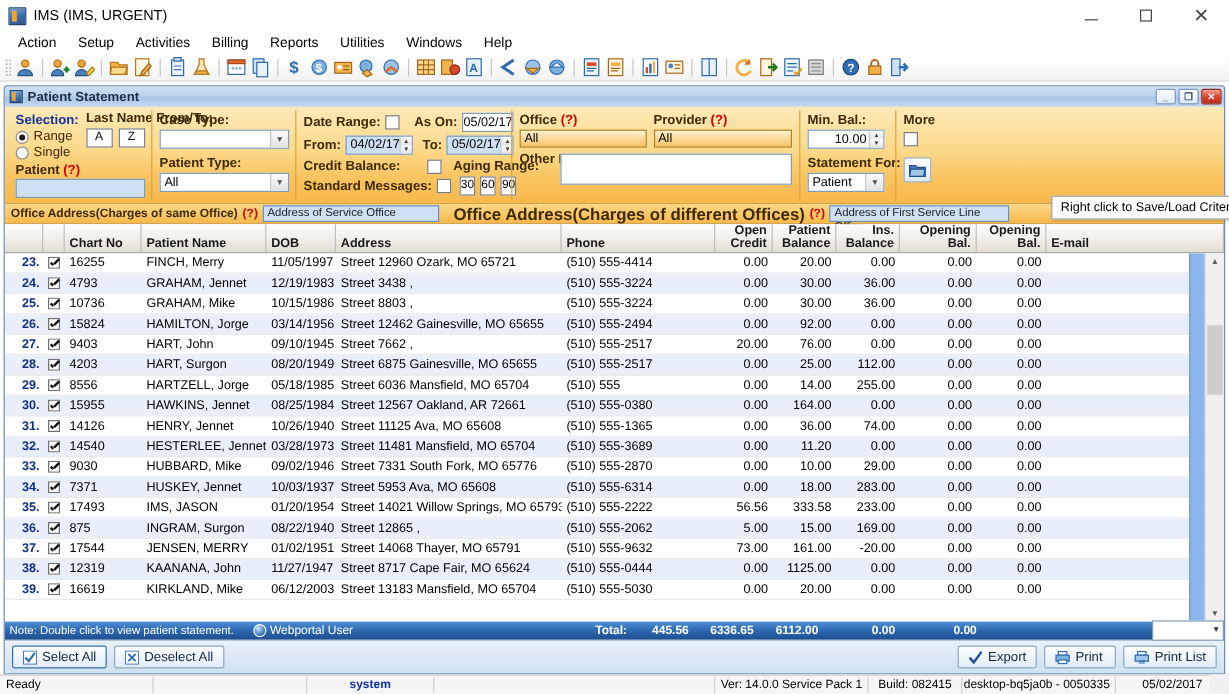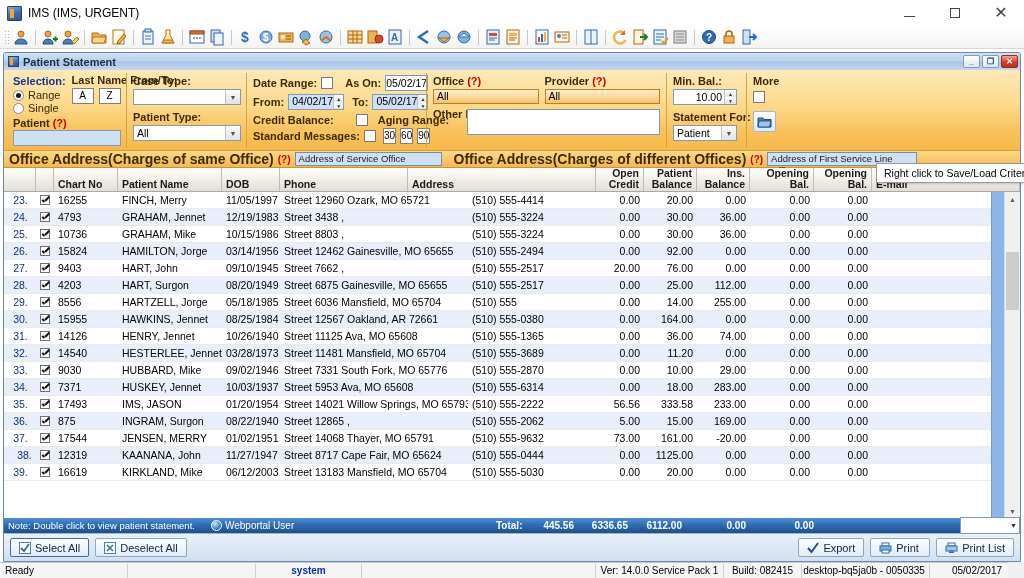--- a/index.html
+++ b/index.html
@@ -223,21 +223,21 @@
 
   .grid-body { flex:1; overflow:hidden; position:relative; }
   .grow {
     display:flex; height:17px; align-items:center;
     font-size:10.5px; color:#000;
     border-bottom:1px solid #eaeaea;
   }
   .grow.alt { background:#e8eefa; }
   .gc { padding:0 4px; overflow:hidden; white-space:nowrap; }
   .gc.r { text-align:right; }
-  .gc.num { color:#10307f; font-weight:normal; text-align:center; padding-right:3px;}
+  .gc.num { color:#10307f; font-weight:bold; text-align:right; padding-right:3px;}
   .cellchk {
     width:10px; height:10px; border:1px solid #707070; background:#fff;
     display:inline-block; position:relative;
   }
   .cellchk:after {
     content:""; position:absolute; left:1px; top:4px; width:3px; height:1.5px;
     background:#111; transform:rotate(45deg);
   }
   .cellchk:before {
     content:""; position:absolute; left:3px; top:2px; width:6px; height:1.5px;
@@ -336,20 +336,30 @@
         </div>
       <div class="win-btn">
           <i class="glyph-max"></i>
         </div>
       <div class="win-btn close">
           <span class="glyph-close">✕</span>
         </div>
     </div>
   </div>
 
+  <div class="menubar">
+    <div class="mi">Action</div>
+    <div class="mi">Setup</div>
+    <div class="mi">Activities</div>
+    <div class="mi">Billing</div>
+    <div class="mi">Reports</div>
+    <div class="mi">Utilities</div>
+    <div class="mi">Windows</div>
+    <div class="mi">Help</div>
+  </div>
 
   <div class="toolbar">
     <div class="tb-grip"></div>
 
     <span class="tb-icon">
       <svg width="18" height="18" viewBox="0 0 18 18">
           <circle cx="9" cy="6" r="3" fill="#f2a33c" stroke="#b06a12"></circle>
           <path d="M3 16c0-3.3 2.7-5 6-5s6 1.7 6 5z" fill="#4a7fc1" stroke="#28527f"></path>
         </svg>
       </span>
@@ -704,21 +714,21 @@
               <path d="M1 3h5l1 1.5h7V12H1z" fill="#4a7fc1" stroke="#23517f"></path>
               <path d="M2 6h12l-1.5 6H1z" fill="#9fc6ea" stroke="#23517f"></path>
             </svg>
           </div>
         </div>
 
       </div>
     </div>
 
     <div class="addrbar">
-      <span class="lbl" style="font-size:14px">Office Address(Charges of same Office)</span>
+      <span class="lbl" style="font-size:10px">Office Address(Charges of same Office)</span>
       <span class="q" style="font-size:10px">(?)</span>
       <span class="addrinput" style="width:147px">Address of Service Office</span>
       <span class="lbl" style="font-size:14px;margin-left:8px">Office Address(Charges of different Offices)</span>
       <span class="q" style="font-size:10px">(?)</span>
       <span class="addrinput" style="width:150px">Address of First Service Line Office</span>
     </div>
 
     <div class="gridwrap">
 
       <div class="grid-header" id="grid-header">
@@ -726,25 +736,25 @@
           <div class="gh" style="width: 18px; flex: 0 0 auto;"></div>
           <div class="gh" style="width: 64px; flex: 0 0 auto;">
             <span>Chart No</span>
           </div>
           <div class="gh" style="width: 104px; flex: 0 0 auto;">
             <span>Patient Name</span>
           </div>
           <div class="gh" style="width: 58px; flex: 0 0 auto;">
             <span>DOB</span>
           </div>
+          <div class="gh" style="width: 188px; flex: 0 0 auto;">
+            <span>Address</span>
+          </div>
           <div class="gh" style="width: 128px; flex: 0 0 auto;">
             <span>Phone</span>
-          </div>
-          <div class="gh" style="width: 188px; flex: 0 0 auto;">
-            <span>Address</span>
           </div>
           <div class="gh r" style="width: 48px; flex: 0 0 auto;">
             <div class="two">
               <span>Open</span>
               <span>Credit</span>
             </div>
           </div>
           <div class="gh r" style="width: 53px; flex: 0 0 auto;">
             <div class="two">
               <span>Patient</span>

